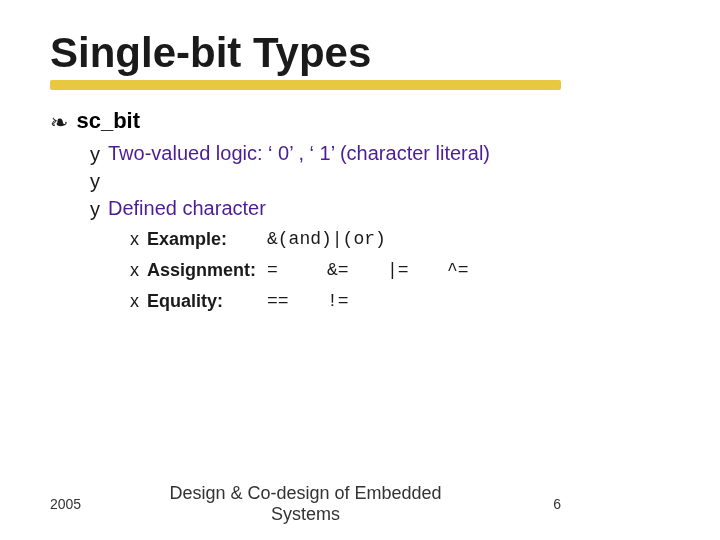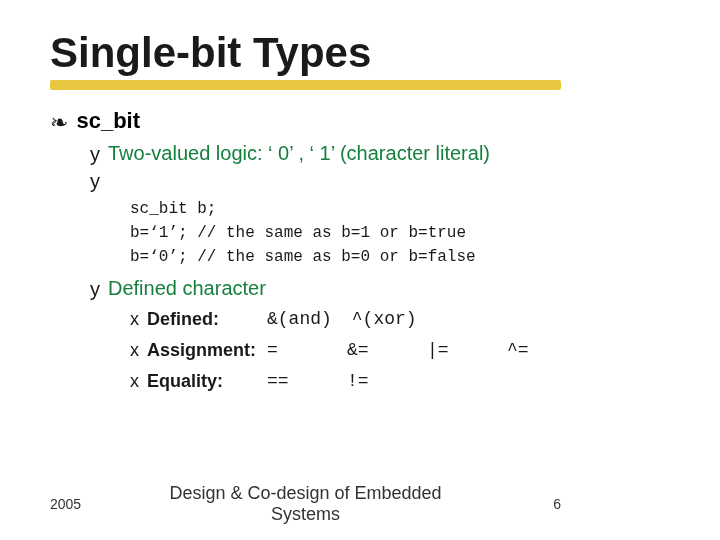--- a/index.html
+++ b/index.html
@@ -78,21 +78,21 @@
     .sub-bullet .sub-icon {
       color: #1a1a1a;
       font-size: 20px;
       margin-right: 8px;
       margin-top: 1px;
       flex-shrink: 0;
     }
 
     .sub-bullet .sub-text {
       font-size: 20px;
-      color: #15803d;
+      color: #4c1d95;
     }
 
     .code-block {
       margin-left: 80px;
       margin-top: 4px;
       margin-bottom: 8px;
       font-family: 'Courier New', Courier, monospace;
       font-size: 16px;
       color: #1a1a1a;
       line-height: 1.5;
@@ -125,21 +125,20 @@
     .op-label {
       font-size: 18px;
       font-weight: bold;
       min-width: 120px;
     }
 
     .op-values {
       font-size: 18px;
       font-family: 'Courier New', Courier, monospace;
       display: flex;
-      gap: 20px;
     }
 
     .op-val {
       min-width: 60px;
     }
 
     .footer {
       position: absolute;
       bottom: 15px;
       left: 0;
@@ -192,41 +191,36 @@
         <span class="sub-icon">y</span>
         <span class="sub-text">Two-valued logic: ‘ 0’ , ‘ 1’ (character literal)</span>
       </div>
 
       <div class="sub-bullet">
         <span class="sub-icon">y</span>
       </div>
 
     </div>
 
-    <div class="code-block">
-      <div class="code-line">sc_bit b;</div>
-      <div class="code-line">b=‘1’; // the same as b=1 or b=true</div>
-      <div class="code-line">b=‘0’; // the same as b=0 or b=false</div>
-    </div>
 
     <div class="sub-bullets">
       <div class="sub-bullet">
         <span class="sub-icon">y</span>
         <span class="sub-text">Defined character</span>
       </div>
     </div>
 
     <div class="operators-table">
 
       <div class="op-row">
         <span class="op-ssb-icon">x</span>
-        <span class="op-label">Defined:</span>
+        <span class="op-label">Example:</span>
         <span class="op-values">
           <span class="op-val">&amp;(and)</span>
-          <span class="op-val">^(xor)</span>
+          <span class="op-val">|(or)</span>
         </span>
       </div>
 
       <div class="op-row">
         <span class="op-ssb-icon">x</span>
         <span class="op-label">Assignment:</span>
         <span class="op-values">
           <span class="op-val">=</span>
           <span class="op-val">&amp;=</span>
           <span class="op-val">|=</span>

